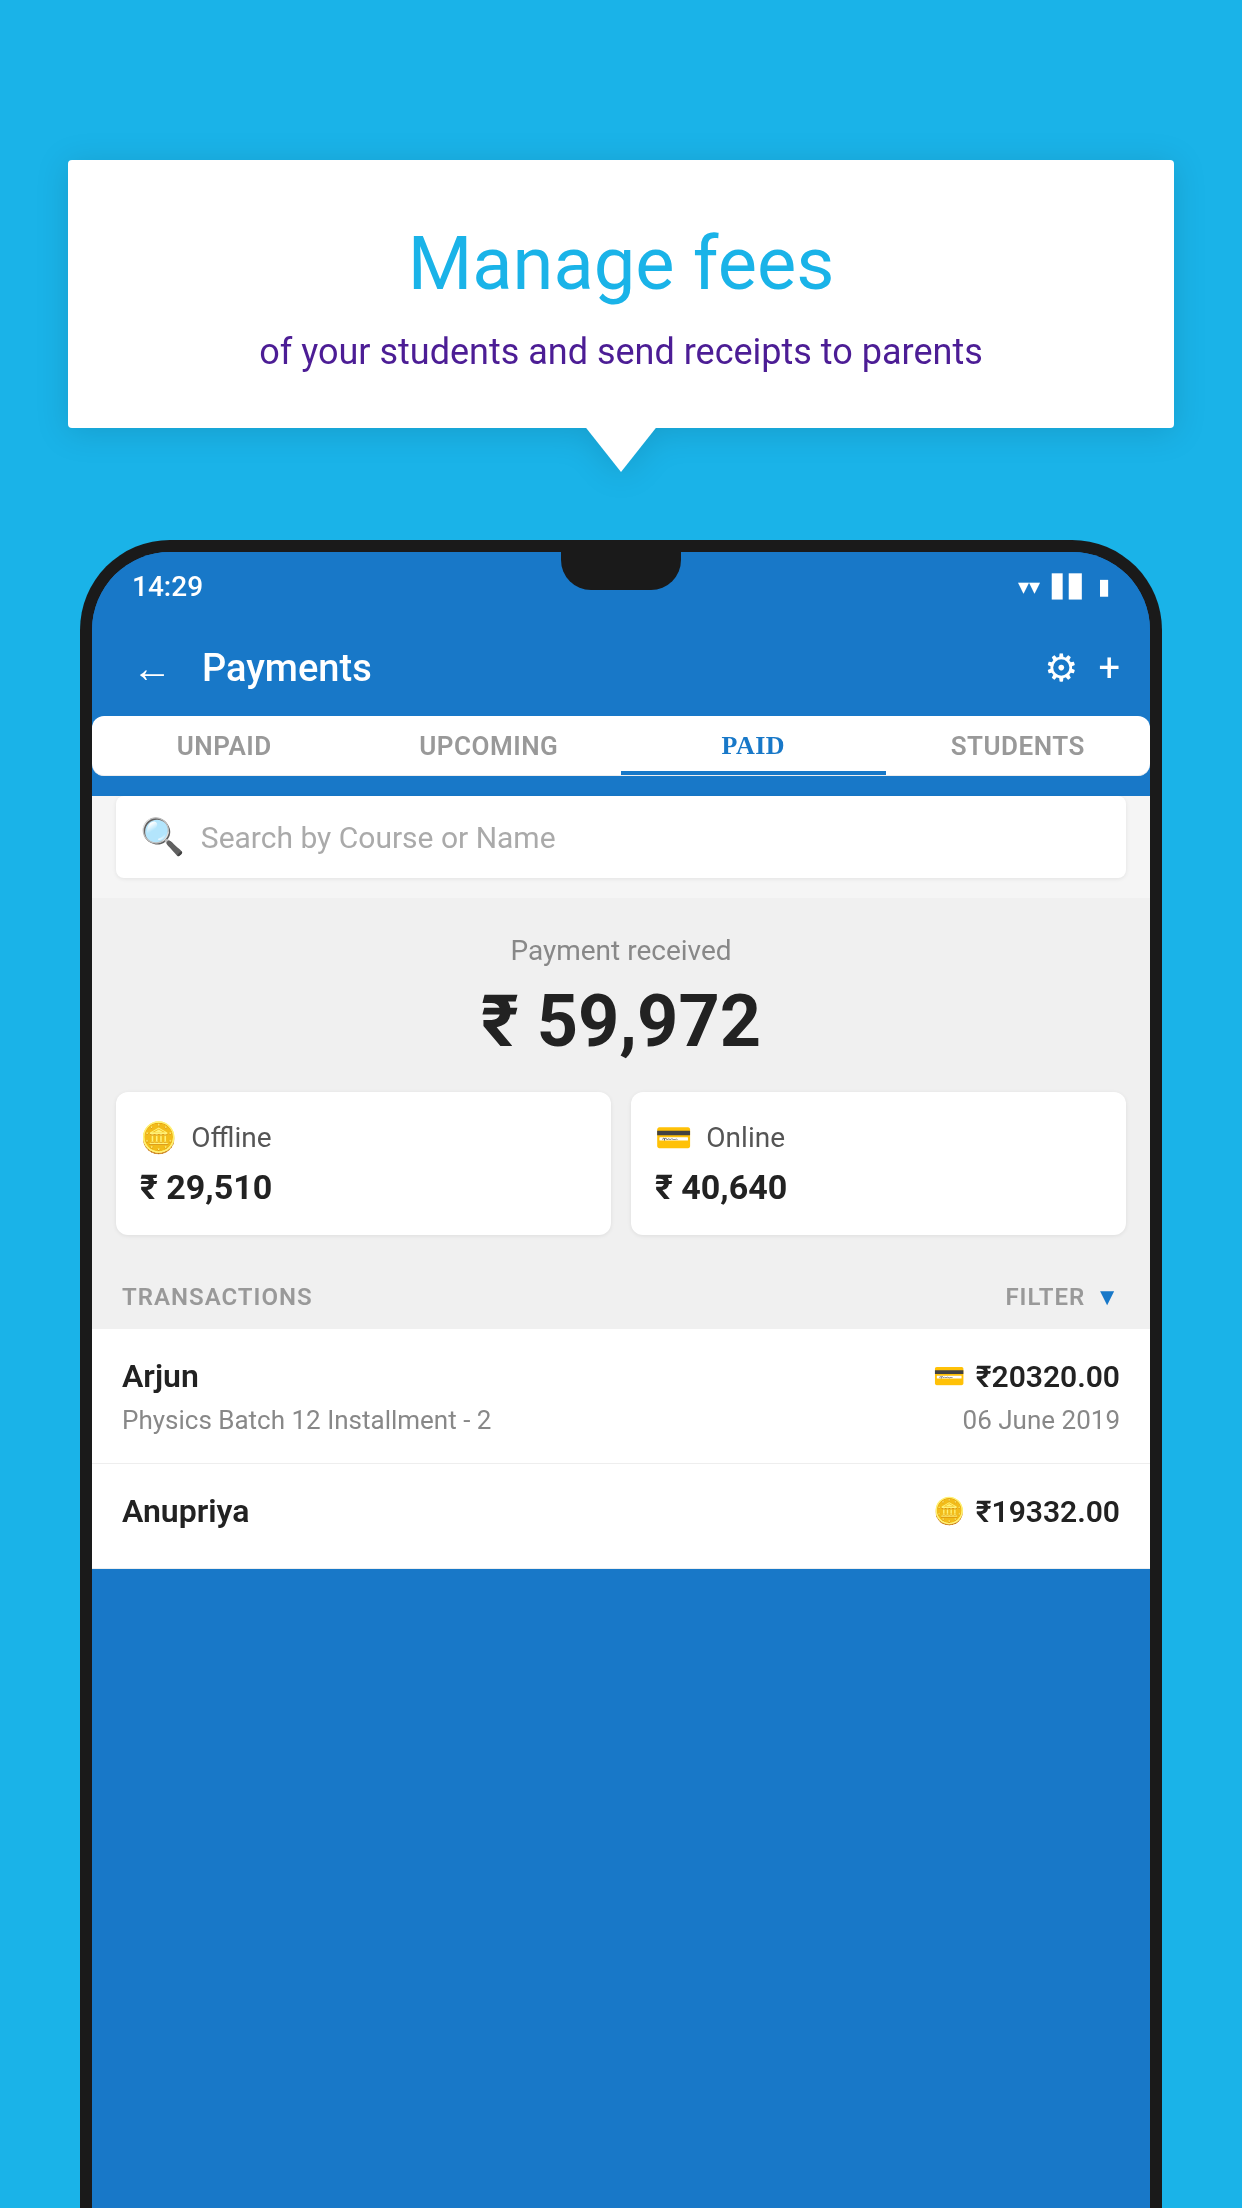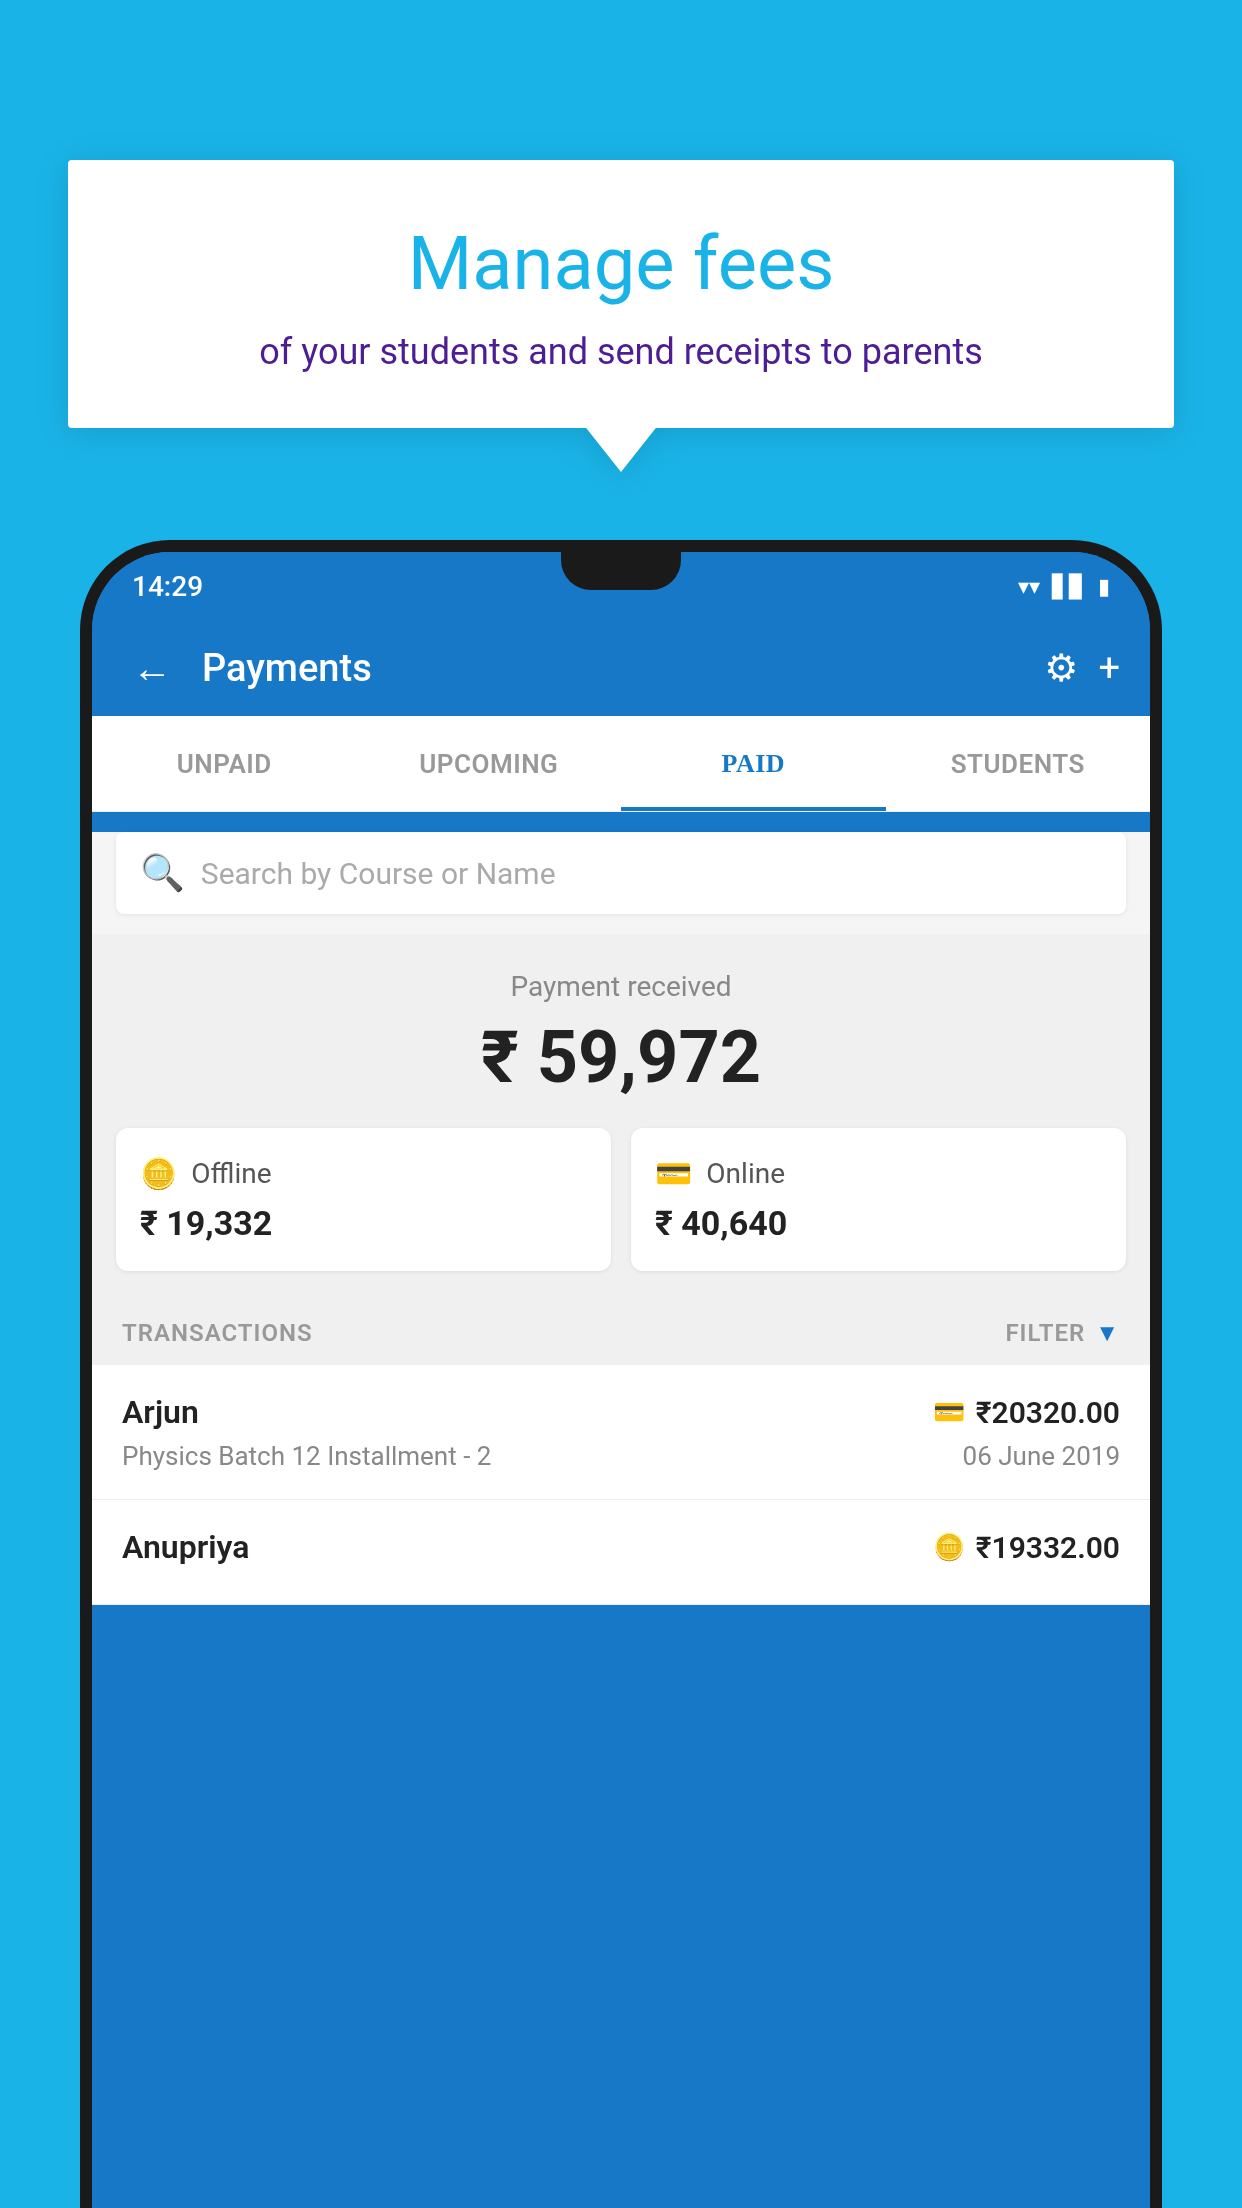--- a/index.html
+++ b/index.html
@@ -151,22 +151,23 @@
 
     .app-bar-icon {
       color: white;
       font-size: 38px;
     }
 
     
     .tabs {
       background: white;
       display: flex;
-      height: 96px;
+      height: 60px;
       border-bottom: 1px solid #eee;
+      border-radius: 12px;
     }
 
     .tab {
       flex: 1;
       display: flex;
       align-items: center;
       justify-content: center;
       font-size: 26px;
       font-weight: 600;
       color: #999;
@@ -424,21 +425,21 @@
         <div class="payment-received-label">Payment received</div>
         <div class="payment-amount">₹ 59,972</div>
       </div>
 
       <div class="cards-row">
         <div class="payment-card">
           <div class="card-header">
             <span class="card-icon">🪙</span>
             <span class="card-label">Offline</span>
           </div>
-          <div class="card-amount">₹ 19,332</div>
+          <div class="card-amount">₹ 29,510</div>
         </div>
         <div class="payment-card">
           <div class="card-header">
             <span class="card-icon">💳</span>
             <span class="card-label">Online</span>
           </div>
           <div class="card-amount">₹ 40,640</div>
         </div>
       </div>
 

